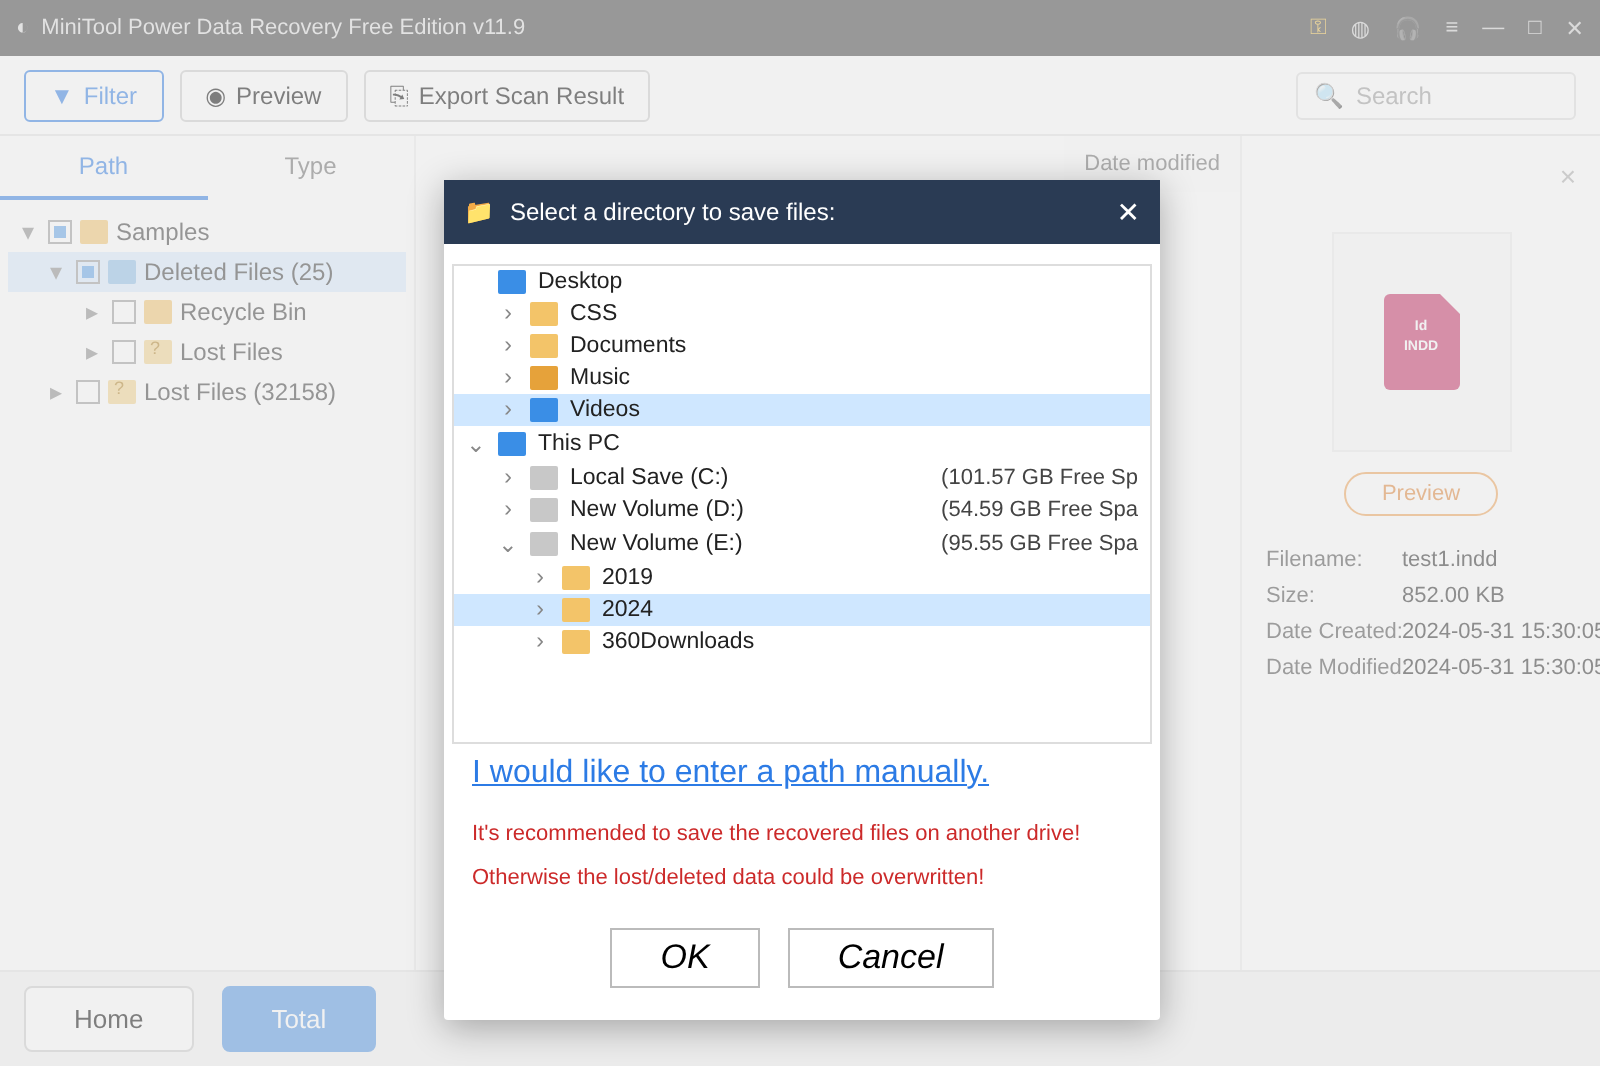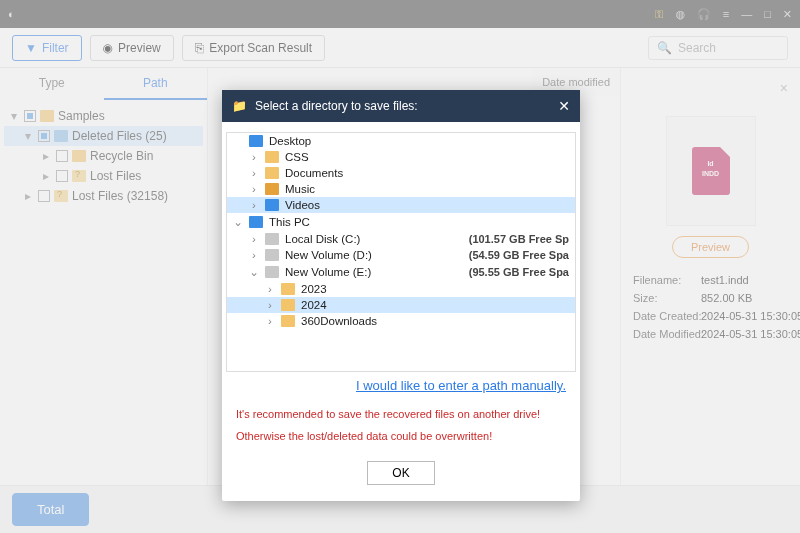--- a/index.html
+++ b/index.html
@@ -60,38 +60,39 @@
 .overlay { position:absolute; inset:0; background:rgba(230,230,230,0.55); }
 .dialog { position:absolute; left:222px; top:90px; width:358px; background:#fff; box-shadow:0 4px 18px rgba(0,0,0,0.3); border-radius:2px; }
 .dlg-title { height:32px; background:#2a3b54; color:#fff; display:flex; align-items:center; padding:0 10px; font-size:12px; gap:8px;}
 .dlg-title .x { margin-left:auto; cursor:pointer; font-size:14px;}
 .dlg-body { padding:10px 4px 4px 4px; }
 .dir-list { border:1px solid #ddd; height:240px; overflow:hidden; font-size:11.5px; color:#222; }
 .drow { display:flex; align-items:center; padding:2px 6px; gap:6px; }
 .drow.sel1 { background:#cfe7ff; }
 .drow.sel2 { background:#cfe7ff; }
 .drow .tw2 { width:10px; color:#888; text-align:center; }
-.drow .free { margin-left:auto; color:#444; font-size:11px; white-space:nowrap; overflow:hidden;font-weight:bold; }
+.drow .free { margin-left:auto; color:#444; font-size:11px; white-space:nowrap; overflow:hidden; }
 .ic { width:14px; height:12px; display:inline-block; border-radius:1px;}
 .ic.desk{background:#3a8ee6;} .ic.fold{background:#f3c469;} .ic.music{background:#e6a23a;} .ic.vid{background:#3a8ee6;} .ic.pc{background:#3a8ee6;} .ic.disk{background:#c8c8c8;}
 .di0{padding-left:6px;} .di1{padding-left:22px;} .di2{padding-left:38px;}
-.manual { text-align:right; padding:6px 10px; font-size:13px;}
+.manual { text-align:left; padding:6px 10px; font-size:16px;}
 .manual a{ color:#2c7be5; text-decoration:underline; cursor:pointer;}
 .warn { color:#cc2a2a; font-size:11px; padding:4px 10px 8px; line-height:22px;}
 .dlg-btns { display:flex; justify-content:center; gap:14px; padding:6px 0 12px;}
-.dbtn { border:1px solid #bbb; background:#fff; padding:4px 24px; font-size:12px; cursor:pointer;}
+.dbtn { border:1px solid #bbb; background:#fff; padding:4px 24px; font-size:17px; cursor:pointer;font-style:italic;}
 
 .colhdr { position:absolute; top:0; right:0; font-size:11px; color:#666; padding:8px 10px; background:#fcfcfc;}
 </style>
 </head>
 <body>
 
 <div class="titlebar">
   <div class="title">
     <span>◐</span>
+    <span>MiniTool Power Data Recovery Free Edition v11.9</span>
   </div>
   <div class="icons">
     <span class="key-icon">⚿</span>
     <span>◍</span>
     <span>🎧</span>
     <span>≡</span>
     <span>—</span>
     <span>□</span>
     <span>✕</span>
   </div>
@@ -113,22 +114,22 @@
   <div class="spacer"></div>
   <div class="search">
       <span>🔍</span>
       <span>Search</span>
     </div>
 </div>
 
 <div class="main">
   <div class="left">
     <div class="tabs">
+      <div class="tab active">Path</div>
       <div class="tab">Type</div>
-      <div class="tab active">Path</div>
     </div>
     <div class="tree">
       <div class="tree-row">
           <span class="tw">▾</span>
           <span class="cb some"></span>
           <span class="fld"></span>
           <span>Samples</span>
         </div>
       <div class="tree-row tree-indent1 sel">
           <span class="tw">▾</span>
@@ -174,20 +175,21 @@
         <div class="v">852.00 KB</div>
       <div class="k">Date Created:</div>
         <div class="v">2024-05-31 15:30:05</div>
       <div class="k">Date Modified:</div>
         <div class="v">2024-05-31 15:30:05</div>
     </div>
   </div>
 </div>
 
 <div class="footer">
+  <button class="fbtn">Home</button>
   <button class="fbtn primary">Total</button>
 </div>
 
 <div class="overlay"></div>
 <div class="dialog">
   <div class="dlg-title">
     <span>📁</span>
     <span>Select a directory to save files:</span>
     <span class="x">✕</span>
   </div>
@@ -219,50 +221,51 @@
           <span>Videos</span>
         </div>
       <div class="drow di0">
           <span class="tw2">⌄</span>
           <span class="ic pc"></span>
           <span>This PC</span>
         </div>
       <div class="drow di1">
           <span class="tw2">›</span>
           <span class="ic disk"></span>
-          <span>Local Disk (C:)</span>
+          <span>Local Save (C:)</span>
           <span class="free">(101.57 GB Free Sp</span>
         </div>
       <div class="drow di1">
           <span class="tw2">›</span>
           <span class="ic disk"></span>
           <span>New Volume (D:)</span>
           <span class="free">(54.59 GB Free Spa</span>
         </div>
       <div class="drow di1">
           <span class="tw2">⌄</span>
           <span class="ic disk"></span>
           <span>New Volume (E:)</span>
           <span class="free">(95.55 GB Free Spa</span>
         </div>
       <div class="drow di2">
           <span class="tw2">›</span>
           <span class="ic fold"></span>
-          <span>2023</span>
+          <span>2019</span>
         </div>
       <div class="drow di2 sel2">
           <span class="tw2">›</span>
           <span class="ic fold"></span>
           <span>2024</span>
         </div>
       <div class="drow di2">
           <span class="tw2">›</span>
           <span class="ic fold"></span>
           <span>360Downloads</span>
         </div>
     </div>
     <div class="manual"><a>I would like to enter a path manually.</a></div>
     <div class="warn">It's recommended to save the recovered files on another drive! Otherwise the lost/deleted data could be overwritten!</div>
     <div class="dlg-btns">
       <button class="dbtn">OK</button>
+      <button class="dbtn">Cancel</button>
     </div>
   </div>
 </div>
 
 </body></html>

